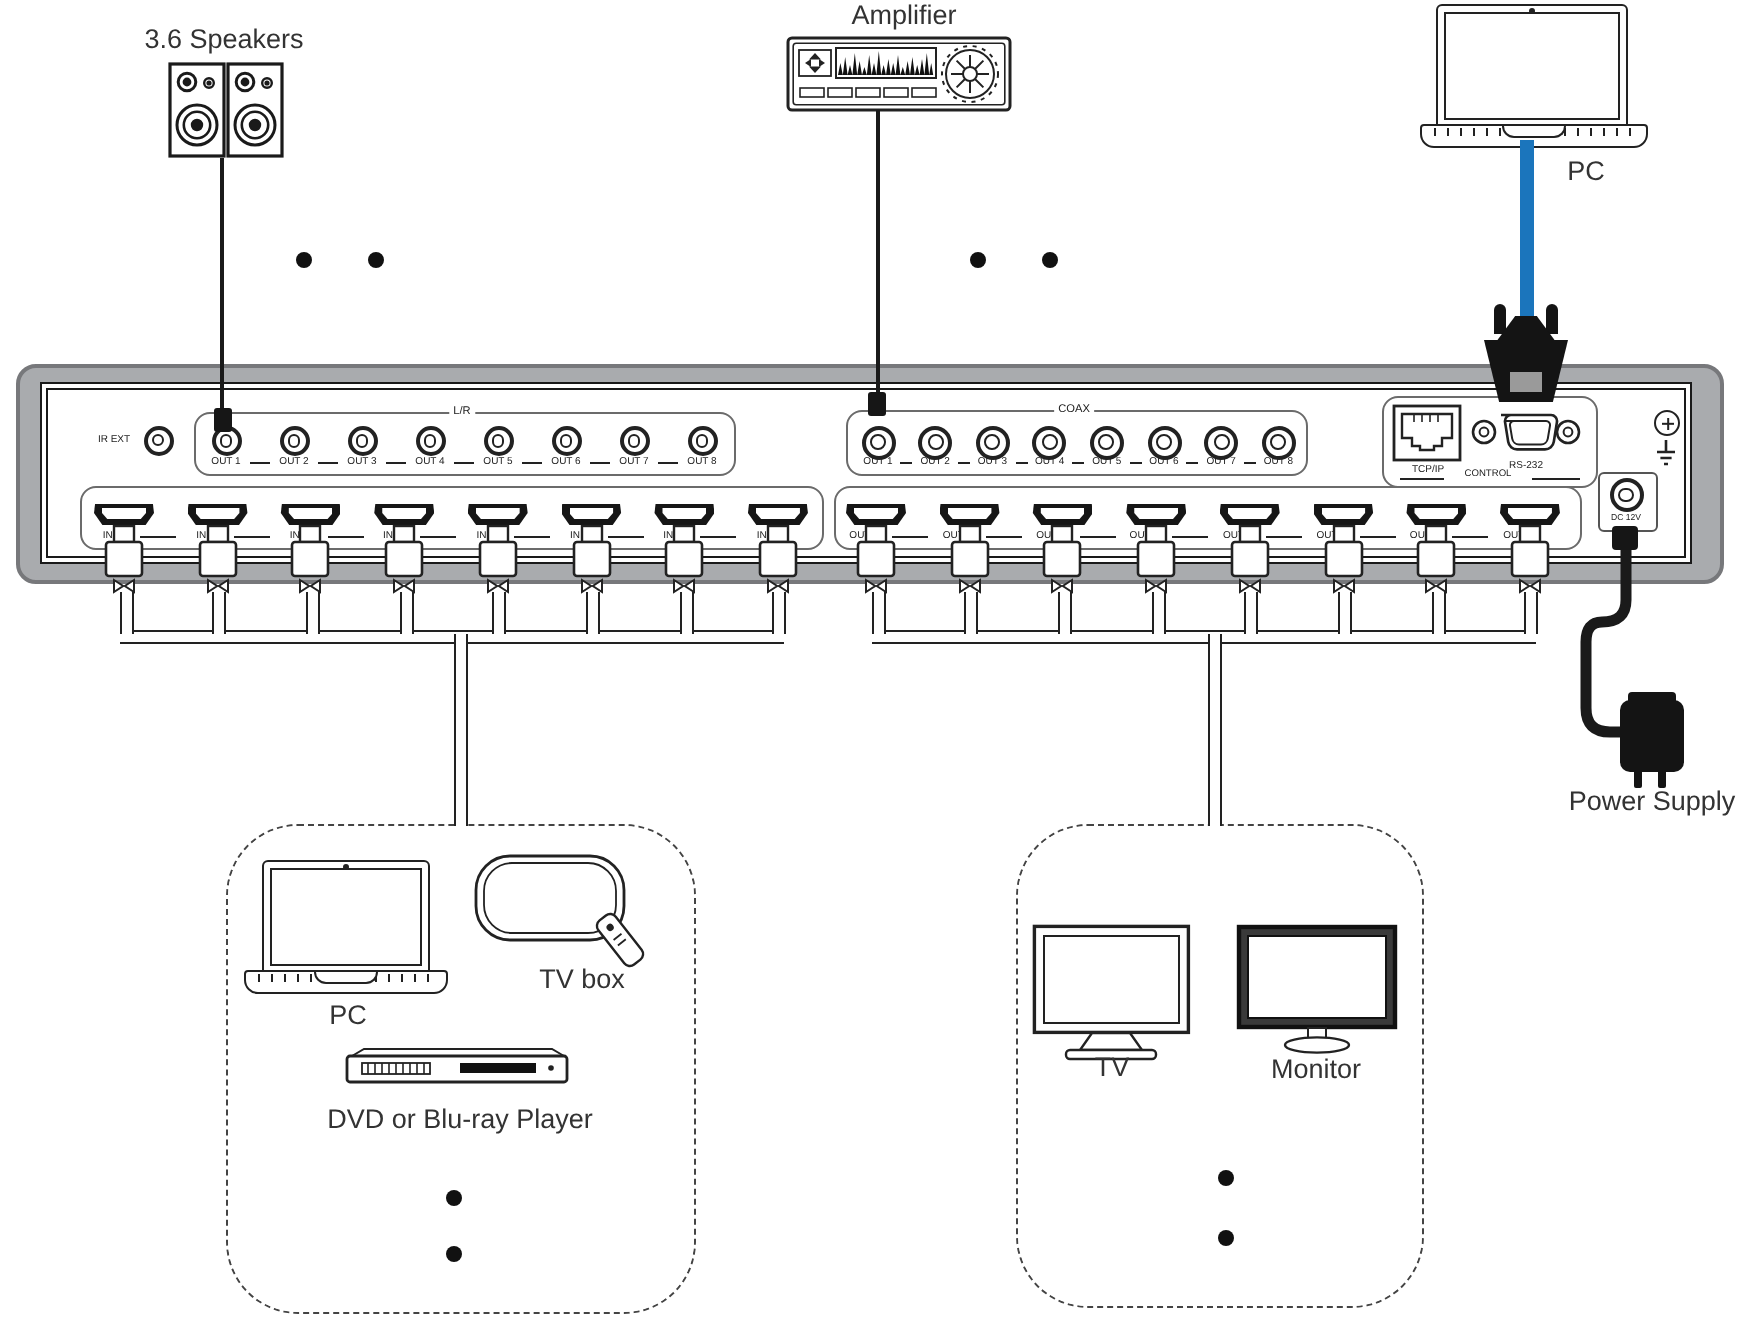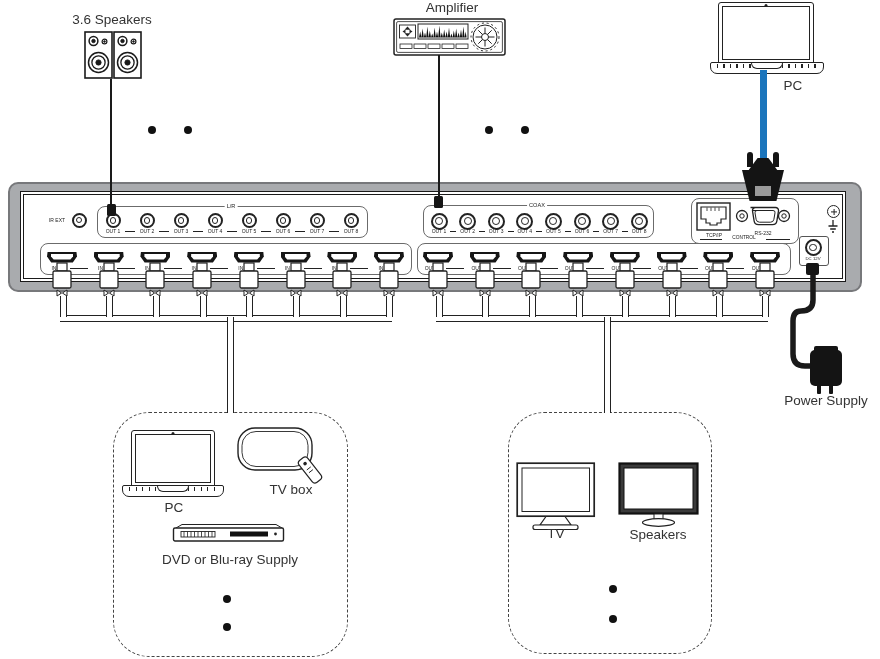--- a/index.html
+++ b/index.html
@@ -243,21 +243,21 @@
   <div class="abs" style="left:172px;top:522px;">
     <svg width="114" height="24" viewBox="0 0 114 24">
       <path d="M4,6 L10,2.5 H104 L110,6" fill="#fff" stroke="#222" stroke-width="1"></path>
       <rect x="1.5" y="6" width="110" height="13" rx="1.5" fill="#fff" stroke="#222" stroke-width="1.4"></rect>
       <rect x="9" y="9.5" width="34" height="5.5" fill="#fff" stroke="#222" stroke-width="0.9"></rect>
       <path d="M12,9.5 v5.5 M15.5,9.5 v5.5 M19,9.5 v5.5 M22.5,9.5 v5.5 M26,9.5 v5.5 M29.5,9.5 v5.5 M33,9.5 v5.5 M36.5,9.5 v5.5 M40,9.5 v5.5" stroke="#222" stroke-width="0.8"></path>
       <rect x="58" y="9.5" width="38" height="5" fill="#111"></rect>
       <circle cx="103.5" cy="12" r="1.4" fill="#222"></circle>
     </svg>
   </div>
-  <div class="biglabel" style="left:230px;top:552px;">DVD or Blu-ray Supply</div>
+  <div class="biglabel" style="left:230px;top:552px;">DVD or Blu-ray Player</div>
   <div class="dot" style="left:223px;top:595px;"></div>
   <div class="dot" style="left:223px;top:623px;"></div>
 
   <div class="dashedbox" style="left:508px;top:412px;width:202px;height:240px;"></div>
   <div class="abs" style="left:516px;top:462px;">
     <svg width="80" height="70" viewBox="0 0 80 70">
       <rect x="1.2" y="1.2" width="77" height="53" fill="#fff" stroke="#222" stroke-width="1.7"></rect>
       <rect x="6" y="6" width="67.5" height="43.5" fill="#fff" stroke="#222" stroke-width="1"></rect>
       <polygon points="30,54.5 49,54.5 55,63 24,63" fill="#fff" stroke="#222" stroke-width="1.2"></polygon>
       <rect x="17" y="63" width="45" height="4.5" rx="2" fill="#fff" stroke="#222" stroke-width="1.2"></rect>
@@ -265,21 +265,21 @@
   </div>
   <div class="biglabel" style="left:556px;top:526px;">TV</div>
   <div class="abs" style="left:618px;top:462px;">
     <svg width="82" height="68" viewBox="0 0 82 68">
       <rect x="1.5" y="1.5" width="78" height="50" fill="#3a3a3a" stroke="#111" stroke-width="2.2"></rect>
       <rect x="6" y="6" width="69" height="41" fill="#fff" stroke="#111" stroke-width="1"></rect>
       <path d="M36,52 h9 v6 h-9 z" fill="#fff" stroke="#222" stroke-width="1"></path>
       <ellipse cx="40.5" cy="60.5" rx="16" ry="3.8" fill="#fff" stroke="#222" stroke-width="1.2"></ellipse>
     </svg>
   </div>
-  <div class="biglabel" style="left:658px;top:527px;">Speakers</div>
+  <div class="biglabel" style="left:658px;top:527px;">Monitor</div>
   <div class="dot" style="left:609px;top:585px;"></div>
   <div class="dot" style="left:609px;top:615px;"></div>
 
 <div class="jack" style="left: 105.5px; top: 213px;"></div>
     <div class="plabel" style="left: 113px; top: 228px; z-index: 4;">OUT 1</div>
     <div class="jack" style="left: 139.5px; top: 213px;"></div>
     <div class="plabel" style="left: 147px; top: 228px; z-index: 4;">OUT 2</div>
     <div class="label-dash" style="left: 125px; top: 230.5px; width: 10px;"></div>
     <div class="jack" style="left: 173.5px; top: 213px;"></div>
     <div class="plabel" style="left: 181px; top: 228px; z-index: 4;">OUT 3</div>

